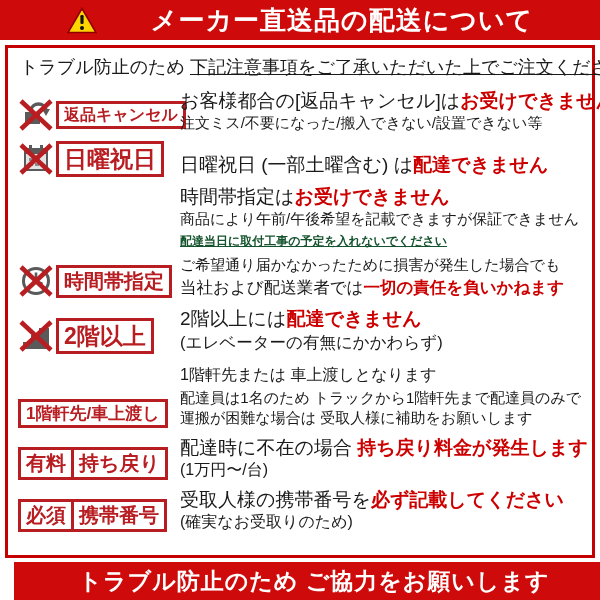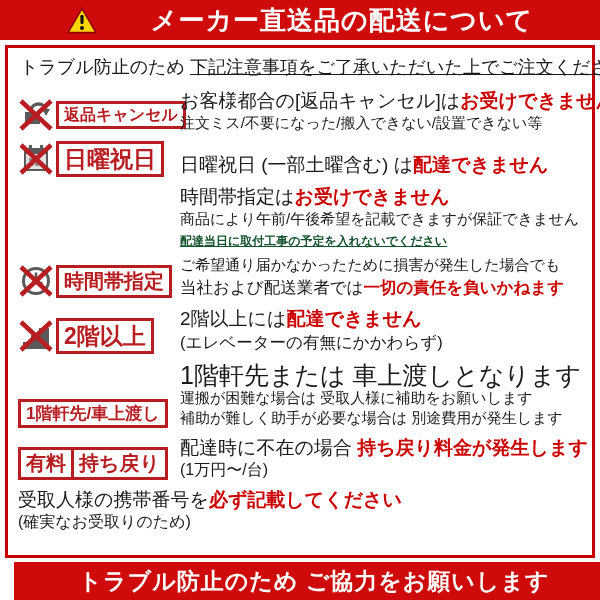--- a/index.html
+++ b/index.html
@@ -135,38 +135,42 @@
       <div class="main"><span>2階以上には</span><span class="em">配達できません</span></div>
       <div class="sub" style="font-size:16.5px;line-height:23px">(エレベーターの有無にかかわらず)</div>
     </div>
   </div>
 
   <div class="row">
     <div class="labelcol">
       <span class="stampbox" style="font-size:17px">1階軒先/車上渡し</span>
     </div>
     <div class="textcol">
-      <div class="main" style="font-size:25px;line-height:26px">1階軒先または 車上渡しとなります</div>
+      <div class="main" style="font-size:16px;line-height:26px">1階軒先または 車上渡しとなります</div>
+      <div class="sub">配達員は1名のため トラックから1階軒先まで配達員のみで</div>
       <div class="sub">運搬が困難な場合は 受取人様に補助をお願いします</div>
-      <div class="sub">補助が難しく助手が必要な場合は 別途費用が発生します</div>
     </div>
   </div>
 
   <div class="row">
     <div class="labelcol">
       <span class="stampbox" style="font-size:20px">有料</span>
       <span class="stampbox joined" style="font-size:20px">持ち戻り</span>
     </div>
     <div class="textcol">
       <div class="main"><span>配達時に不在の場合 </span><span class="em">持ち戻り料金が発生します</span></div>
       <div class="sub" style="font-size:16px">(1万円〜/台)</div>
     </div>
   </div>
 
   <div class="row">
+    <div class="labelcol">
+      <span class="stampbox" style="font-size:20px">必須</span>
+      <span class="stampbox joined" style="font-size:20px">携帯番号</span>
+    </div>
     <div class="textcol">
       <div class="main"><span>受取人様の携帯番号を</span><span class="em">必ず記載してください</span></div>
       <div class="sub" style="font-size:16px">(確実なお受取りのため)</div>
     </div>
   </div>
 
 </div>
 
 <div class="footer">
   <span class="ftext">トラブル防止のため ご協力をお願いします</span>

